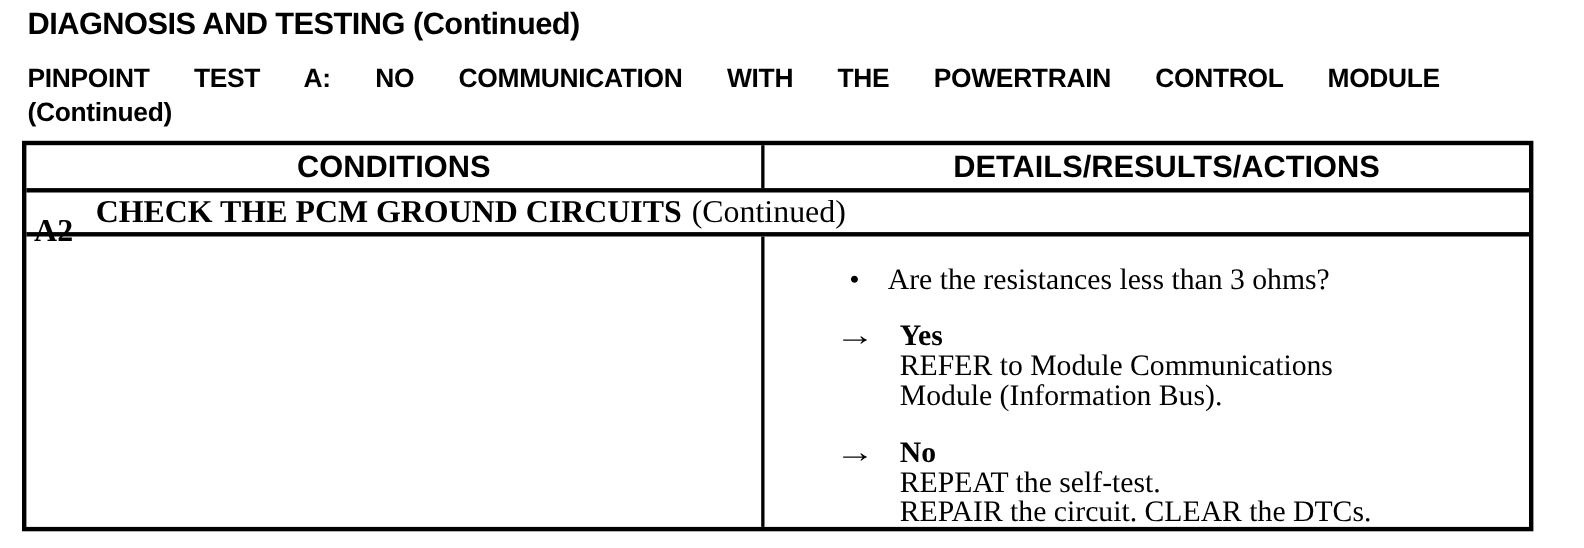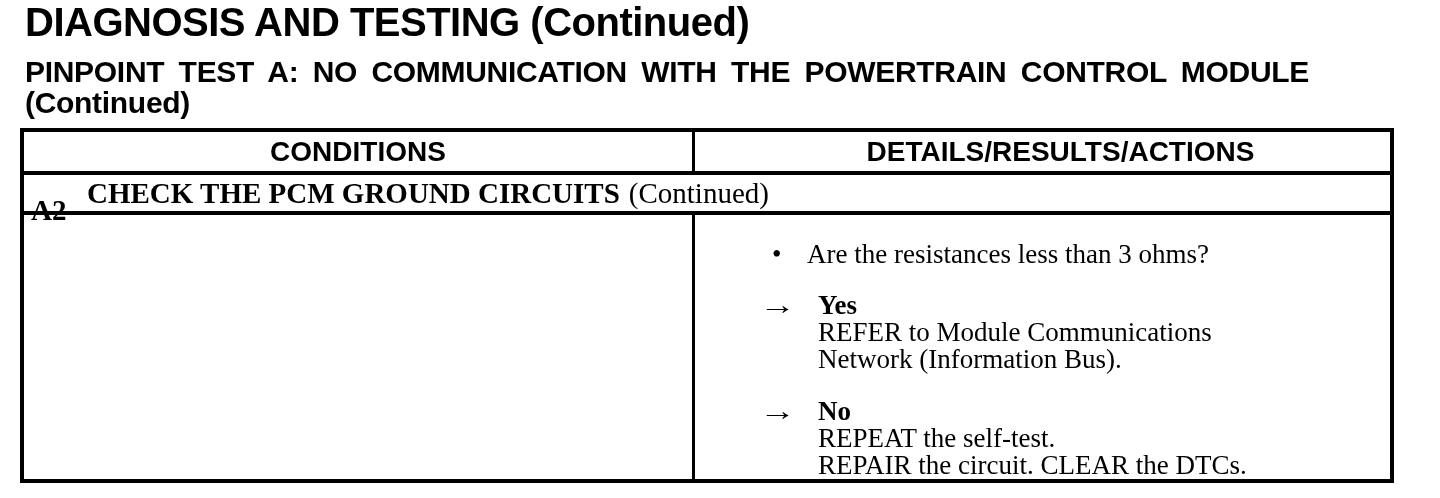--- a/index.html
+++ b/index.html
@@ -13,33 +13,33 @@
     font-family: "Liberation Serif", serif;
   }
 
   
   .h1 {
     position: absolute;
     left: 25px;
     top: 4px;
     font-family: "Liberation Sans", sans-serif;
     font-weight: 700;
-    font-size: 40px;
+    font-size: 28px;
     line-height: 36px;
     letter-spacing: -0.5px;
     white-space: nowrap;
   }
   .h2 {
     position: absolute;
     left: 25px;
     top: 56px;
     width: 1284px;
     font-family: "Liberation Sans", sans-serif;
     font-weight: 700;
-    font-size: 30px;
+    font-size: 24px;
     line-height: 31px;
     letter-spacing: -0.3px;
   }
   .h2-line1 { text-align: justify; text-align-last: justify; }
   .h2-line2 { text-align: left; }
 
   
   .ptable {
     position: absolute;
     left: 20px;
@@ -157,21 +157,21 @@
           <span class="q-bullet">•</span>
           <span>Are the resistances less than 3 ohms?</span>
         </div>
 
         <div class="res">
           <div class="res-head">
             <span class="res-arrow"><span class="glyph">→</span></span>
             <span>Yes</span>
           </div>
           <div class="res-line">REFER to Module Communications</div>
-          <div class="res-line">Network (Information Bus).</div>
+          <div class="res-line">Module (Information Bus).</div>
         </div>
 
         <div class="res">
           <div class="res-head">
             <span class="res-arrow"><span class="glyph">→</span></span>
             <span>No</span>
           </div>
           <div class="res-line">REPEAT the self-test.</div>
           <div class="res-line">REPAIR the circuit. CLEAR the DTCs.</div>
         </div>

